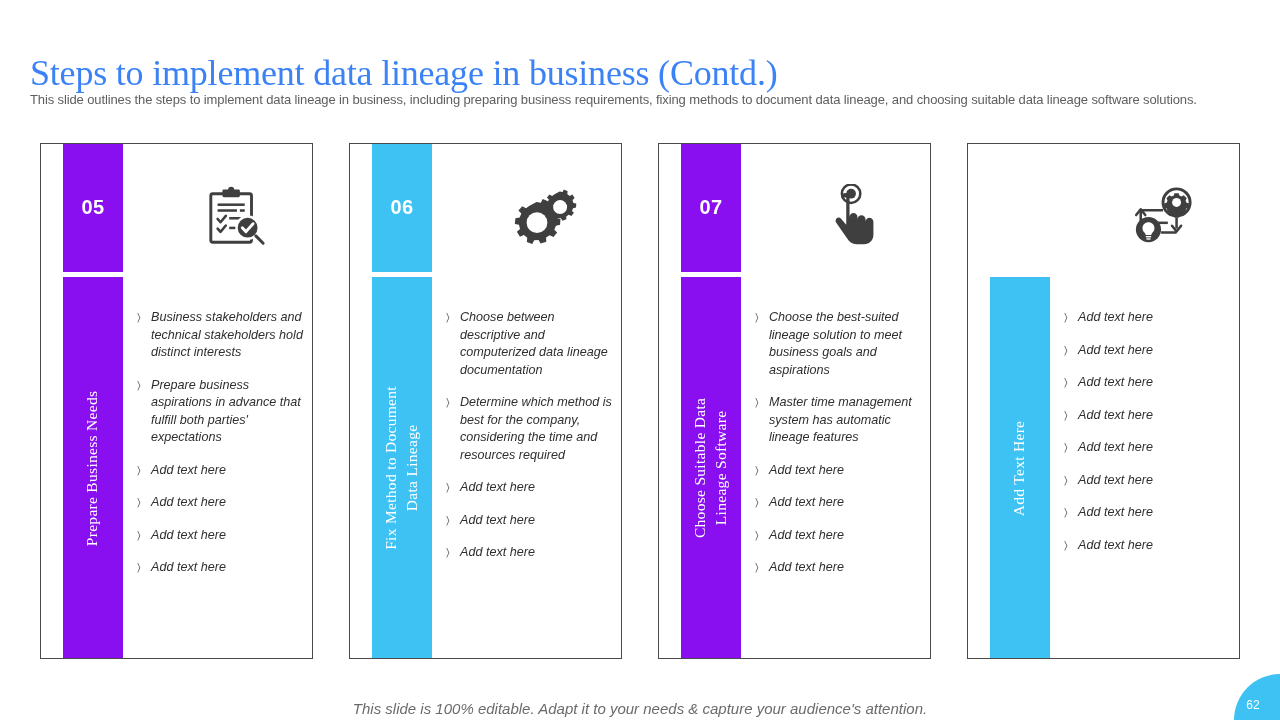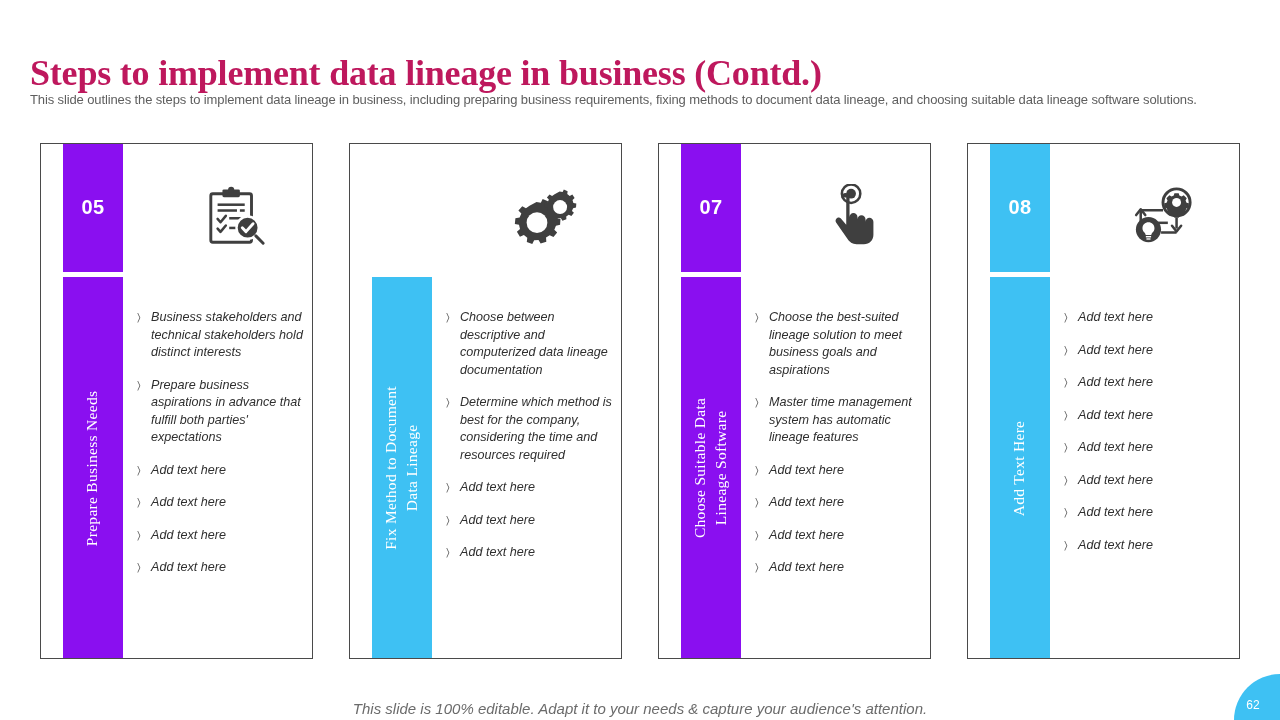--- a/index.html
+++ b/index.html
@@ -15,22 +15,22 @@
     position: relative;
   }
 
   
   .slide-title {
     position: absolute;
     left: 30px;
     top: 28px;
     font-family: "Liberation Serif", serif;
     font-size: 36px;
-    font-weight: bold;
-    color: #be185d;
+    font-weight: normal;
+    color: #3b82f6;
     letter-spacing: -0.2px;
     white-space: nowrap;
   }
   .slide-subtitle {
     position: absolute;
     left: 30px;
     top: 92px;
     font-size: 13px;
     color: #5e5e5e;
     white-space: nowrap;
@@ -223,20 +223,23 @@
           <span class="chev">〉</span>
           <span class="btxt">Add text here</span>
         </div>
         <div class="bullet">
           <span class="chev">〉</span>
           <span class="btxt">Add text here</span>
         </div>
     </div>
     </div>
     <div class="card">
+    <div class="num-bar" style="background:#3EC1F3">
+      <span>06</span>
+    </div>
     <div class="label-bar" style="background:#3EC1F3">
       <div class="vtext">
           <div>Fix Method to Document</div>
           <div>Data Lineage</div>
         </div>
     </div>
     <div class="icon-box">
     <svg width="66" height="62" viewBox="0 0 70 64" fill="none">
       <g fill="#3f3f3f">
         <path d="M26 16 l4.6 .9 1.9 -4 5.7 2.5 -.6 4.4 3.8 2.8 4-2 3.4 5.1 -3.1 3.2 1.3 4.5 4.4 .7 -.4 6.2 -4.4 .9 -1.7 4.3 3 2.9 -3.9 4.8 -4-1.9 -3.9 2.5 .3 4.4 -6 2 -2.3-3.8 -4.6 .3 -2 4 -5.8-2.3 .5-4.4 -3.6-2.9 -4.2 1.9 -3.2-5.3 3.3-3 -1.1-4.5 -4.4-.9 .6-6.1 4.5-.7 1.8-4.2 -3.1-3.1 4.1-4.6 3.9 2.1 3.8-2.6z"></path>
@@ -317,23 +320,20 @@
           <span class="chev">〉</span>
           <span class="btxt">Add text here</span>
         </div>
         <div class="bullet">
           <span class="chev">〉</span>
           <span class="btxt">Add text here</span>
         </div>
     </div>
     </div>
     <div class="card">
-    <div class="num-bar" style="background:#3EC1F3">
-      <span>08</span>
-    </div>
     <div class="label-bar" style="background:#3EC1F3">
       <div class="vtext">
           <div>Add Text Here</div>
         </div>
     </div>
     <div class="icon-box">
     <svg width="66" height="62" viewBox="0 0 68 64" fill="none">
       <circle cx="48" cy="17" r="14" stroke="#3f3f3f" stroke-width="3" fill="none"></circle>
       <g fill="#3f3f3f" transform="translate(48,17)">
         <path d="M-2.2 -9.6 h4.4 l.7 2.4 2.3 1 2.2-1.2 3.1 3.1 -1.2 2.2 1 2.3 2.4 .7 v4.4 l-2.4 .7 -1 2.3 1.2 2.2 -3.1 3.1 -2.2-1.2 -2.3 1 -.7 2.4 h-4.4 l-.7-2.4 -2.3-1 -2.2 1.2 -3.1-3.1 1.2-2.2 -1-2.3 -2.4-.7 v-4.4 l2.4-.7 1-2.3 -1.2-2.2 3.1-3.1 2.2 1.2 2.3-1z"></path>

